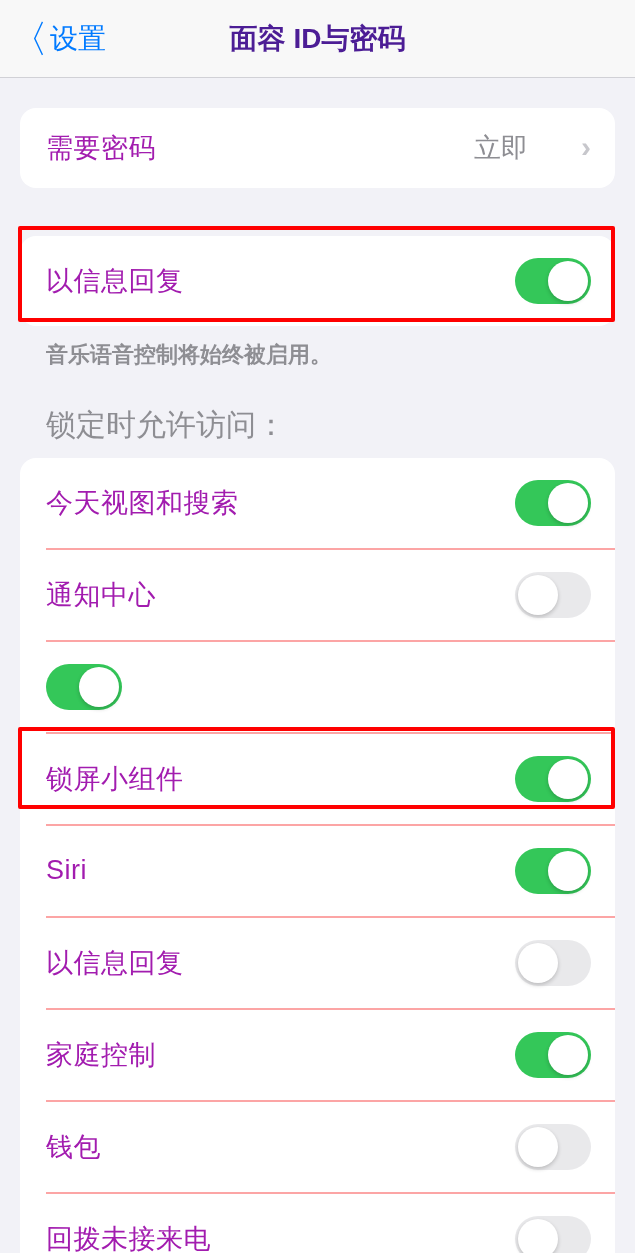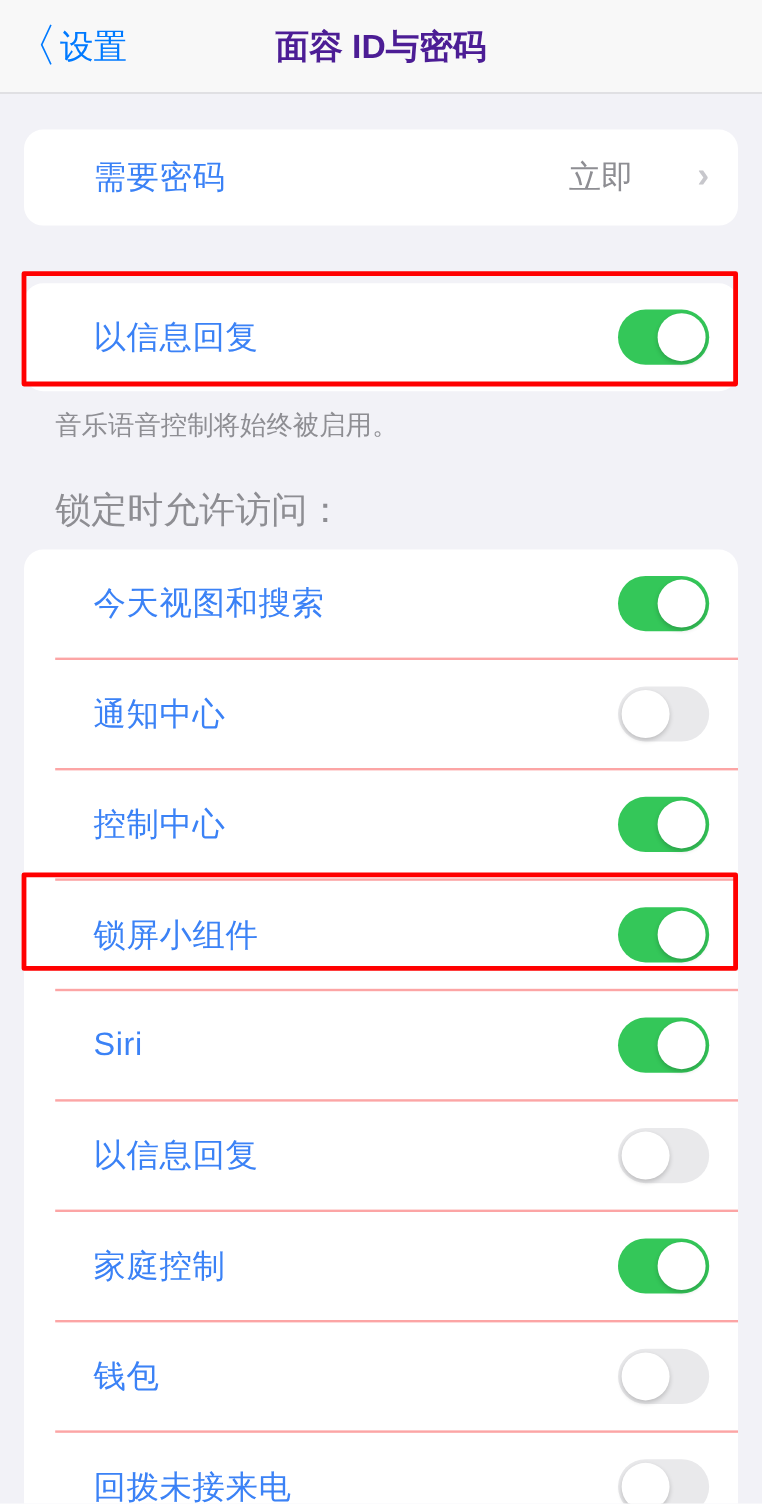--- a/index.html
+++ b/index.html
@@ -61,23 +61,22 @@
       padding: 22px 24px 22px 26px;
       min-height: 78px;
     }
     .row + .row {
       border-top: 2px solid #fca5a5;
       margin-left: 26px;
       padding-left: 0;
     }
     .row-label {
       font-size: 27px;
-      color: #3b82f6;
+      color: #a21caf;
       letter-spacing: 0.5px;
-      margin-left: 32px;
     }
     .row-value {
       font-size: 27px;
       color: #8e8e93;
       display: flex;
       align-items: flex-start;
       gap: 37px;
     }
     .chevron {
       color: #c7c7cc;
@@ -111,20 +110,21 @@
       background: #e9e9eb;
     }
     .toggle.off .toggle-knob {
       left: 3px;
     }
     .footer-text {
       font-size: 22px;
       color: #8e8e93;
       padding: 14px 26px 0 26px;
       line-height: 1.4;
+      font-weight: bold;
     }
     .header-text {
       font-size: 30px;
       color: #8e8e93;
       padding: 34px 26px 12px 26px;
     }
     .highlight {
       border: 4px solid #ff0000;
       border-radius: 2px;
       position: absolute;
@@ -175,21 +175,20 @@
           <div class="toggle-knob"></div>
         </div>
       </div>
       <div class="row">
         <span class="row-label">通知中心</span>
         <div class="toggle off">
           <div class="toggle-knob"></div>
         </div>
       </div>
       <div class="row">
-        <span class="row-label">控制中心</span>
         <div class="toggle on">
           <div class="toggle-knob"></div>
         </div>
       </div>
       <div class="row">
         <span class="row-label">锁屏小组件</span>
         <div class="toggle on">
           <div class="toggle-knob"></div>
         </div>
       </div>

